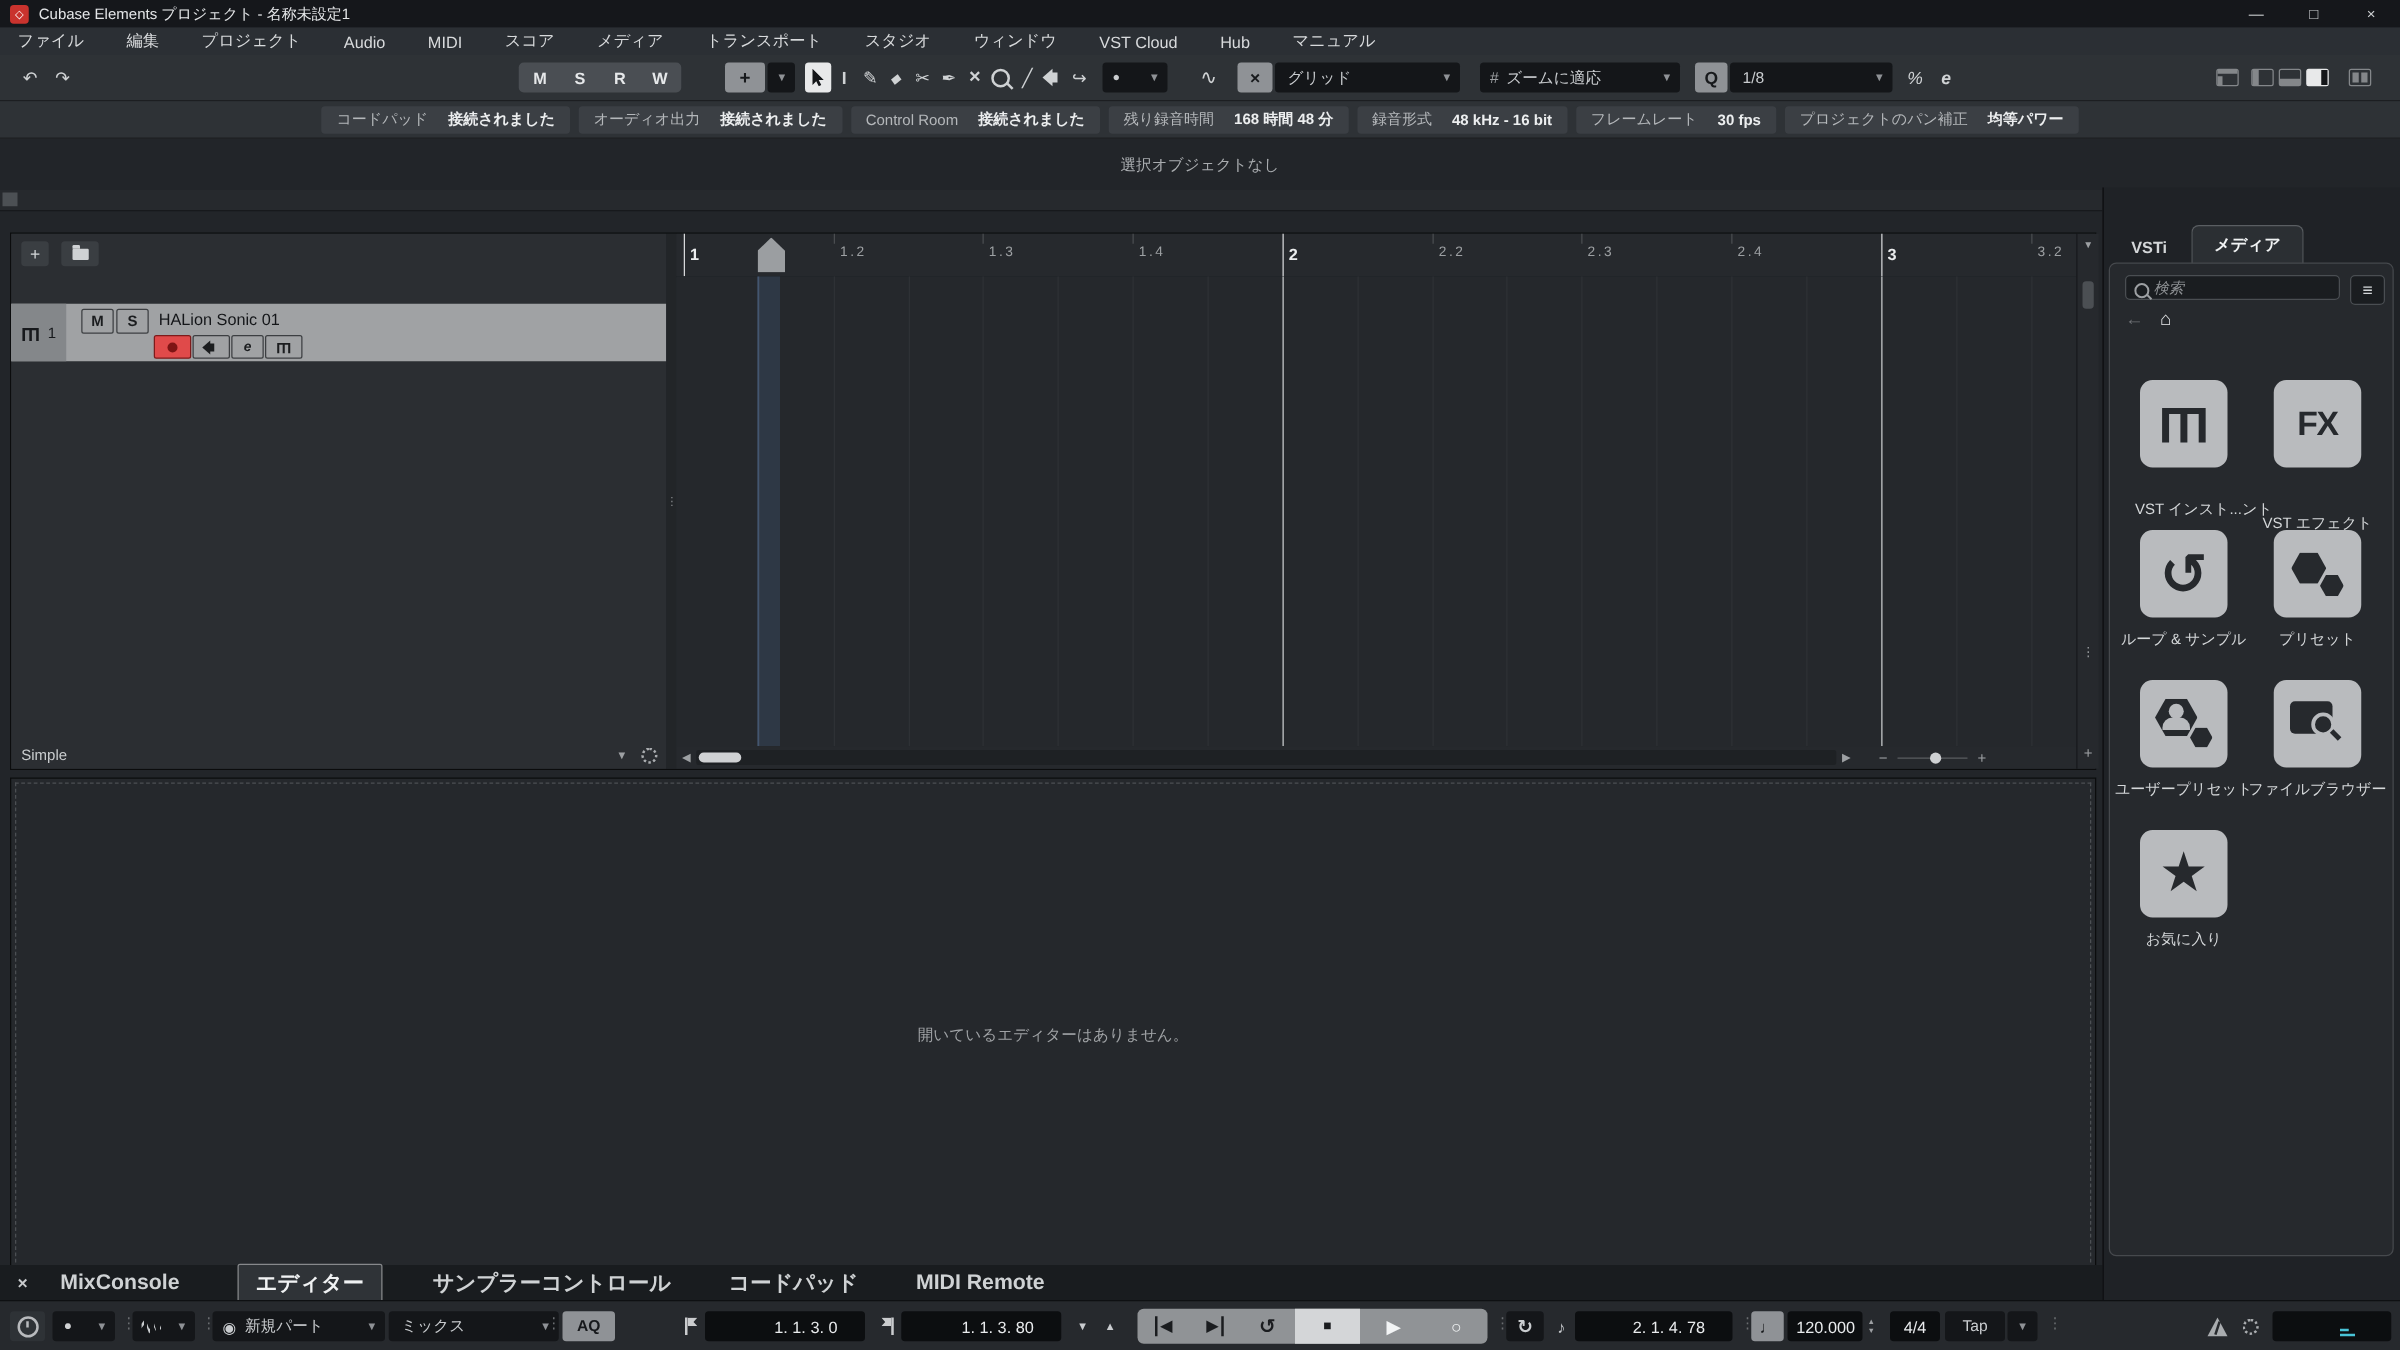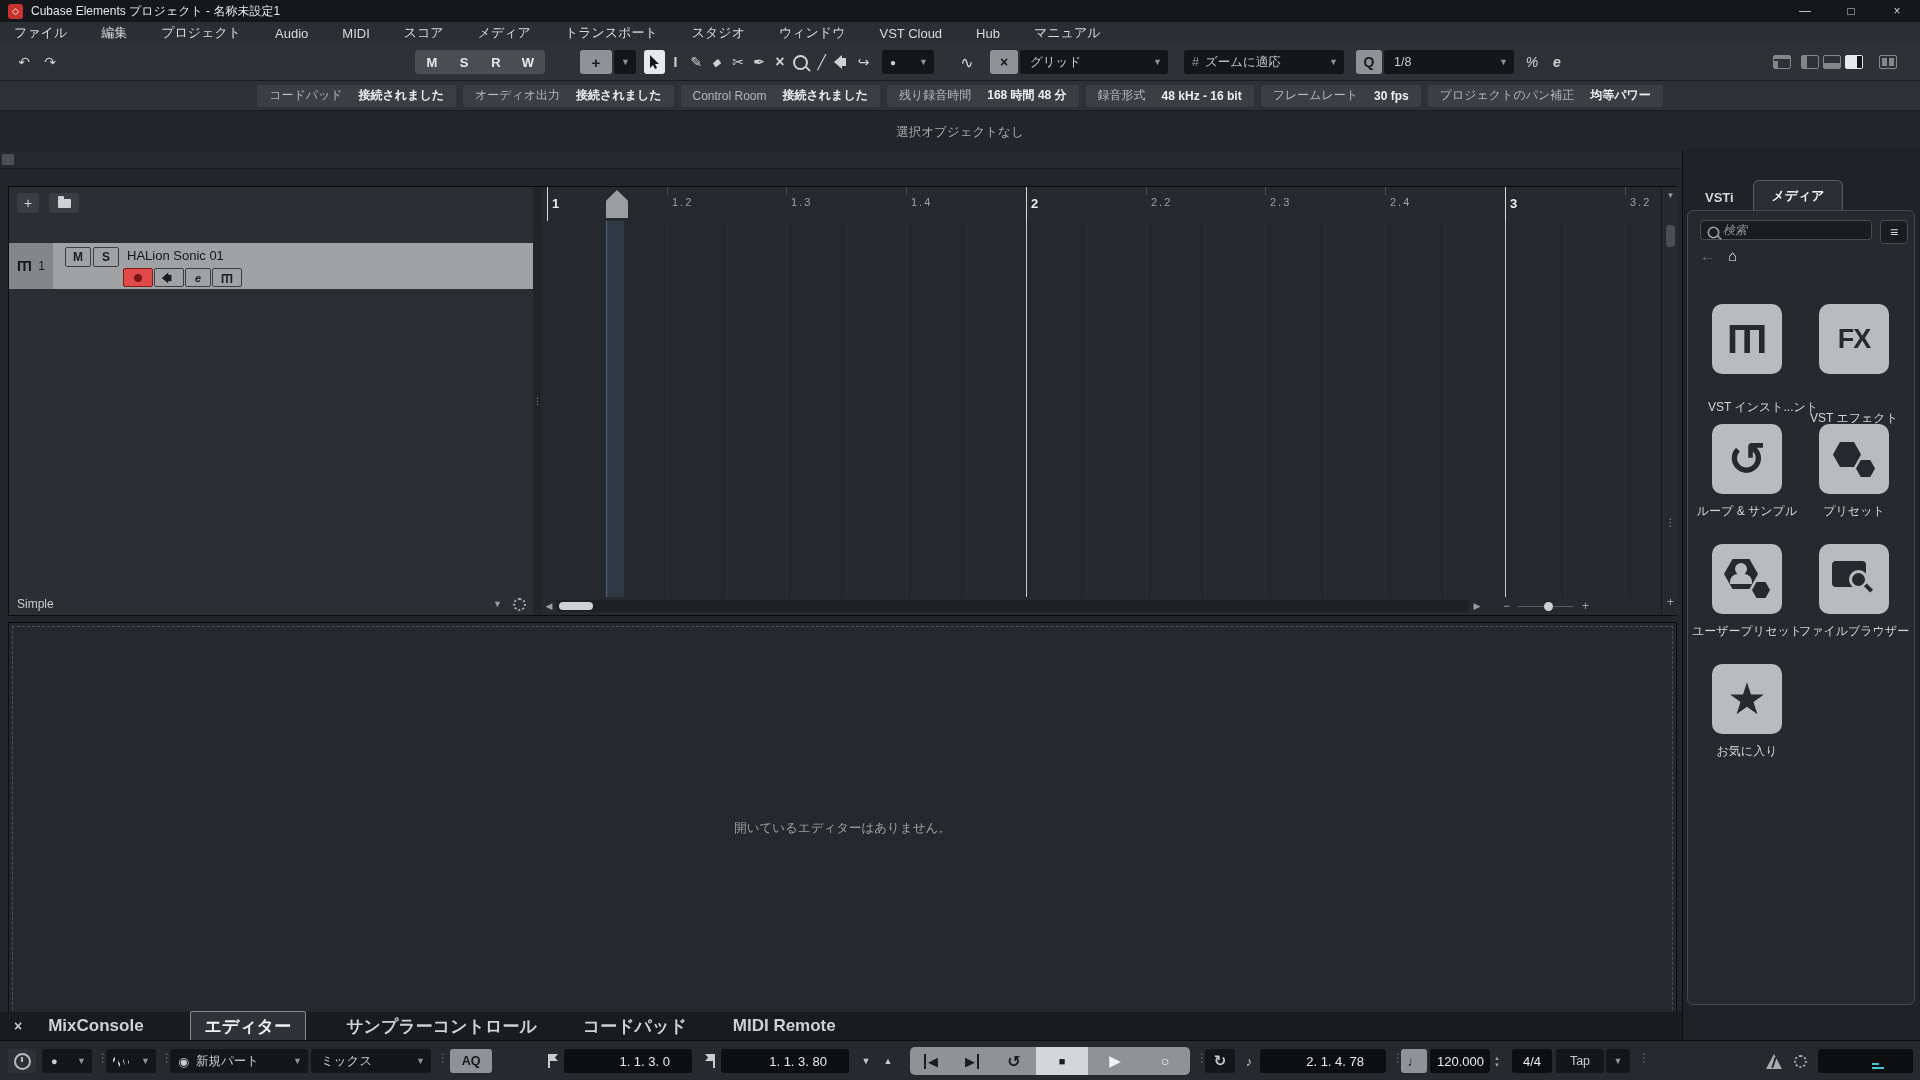--- a/index.html
+++ b/index.html
@@ -462,21 +462,21 @@
     <div class="tpbtn dark row" style="left:106px;width:50px;background:#141619;">
       <span class="wave" style="margin-left:7px;"></span>
       <span class="ddv">▼</span>
     </div>
     <div class="sep" style="left:161px;">⋮</div>
     <div class="tpbtn dark row" style="left:170px;width:138px;background:#141619;font-size:12.5px;">
       <span style="padding-left:8px;color:#c9cccf;">◉</span>
       <span style="padding-left:7px;">新規パート</span>
       <span class="ddv">▼</span>
     </div>
-    <div class="tpbtn dark row" style="left:311px;width:120px;background:#141619;font-size:12.5px;">
+    <div class="tpbtn dark row" style="left:311px;width:136px;background:#141619;font-size:12.5px;">
       <span style="padding-left:10px;">ミックス</span>
       <span class="ddv">▼</span>
     </div>
     <div class="sep" style="left:437px;">⋮</div>
     <div class="tpbtn litebtn" style="left:450px;width:42px;font-size:12.5px;">AQ</div>
 
     <div class="tpbtn" style="left:545px;width:16px;">
         <span class="flag"></span>
       </div>
     <div class="tpbtn disp" style="left:564px;width:128px;">1. 1. 3. 0</div>

